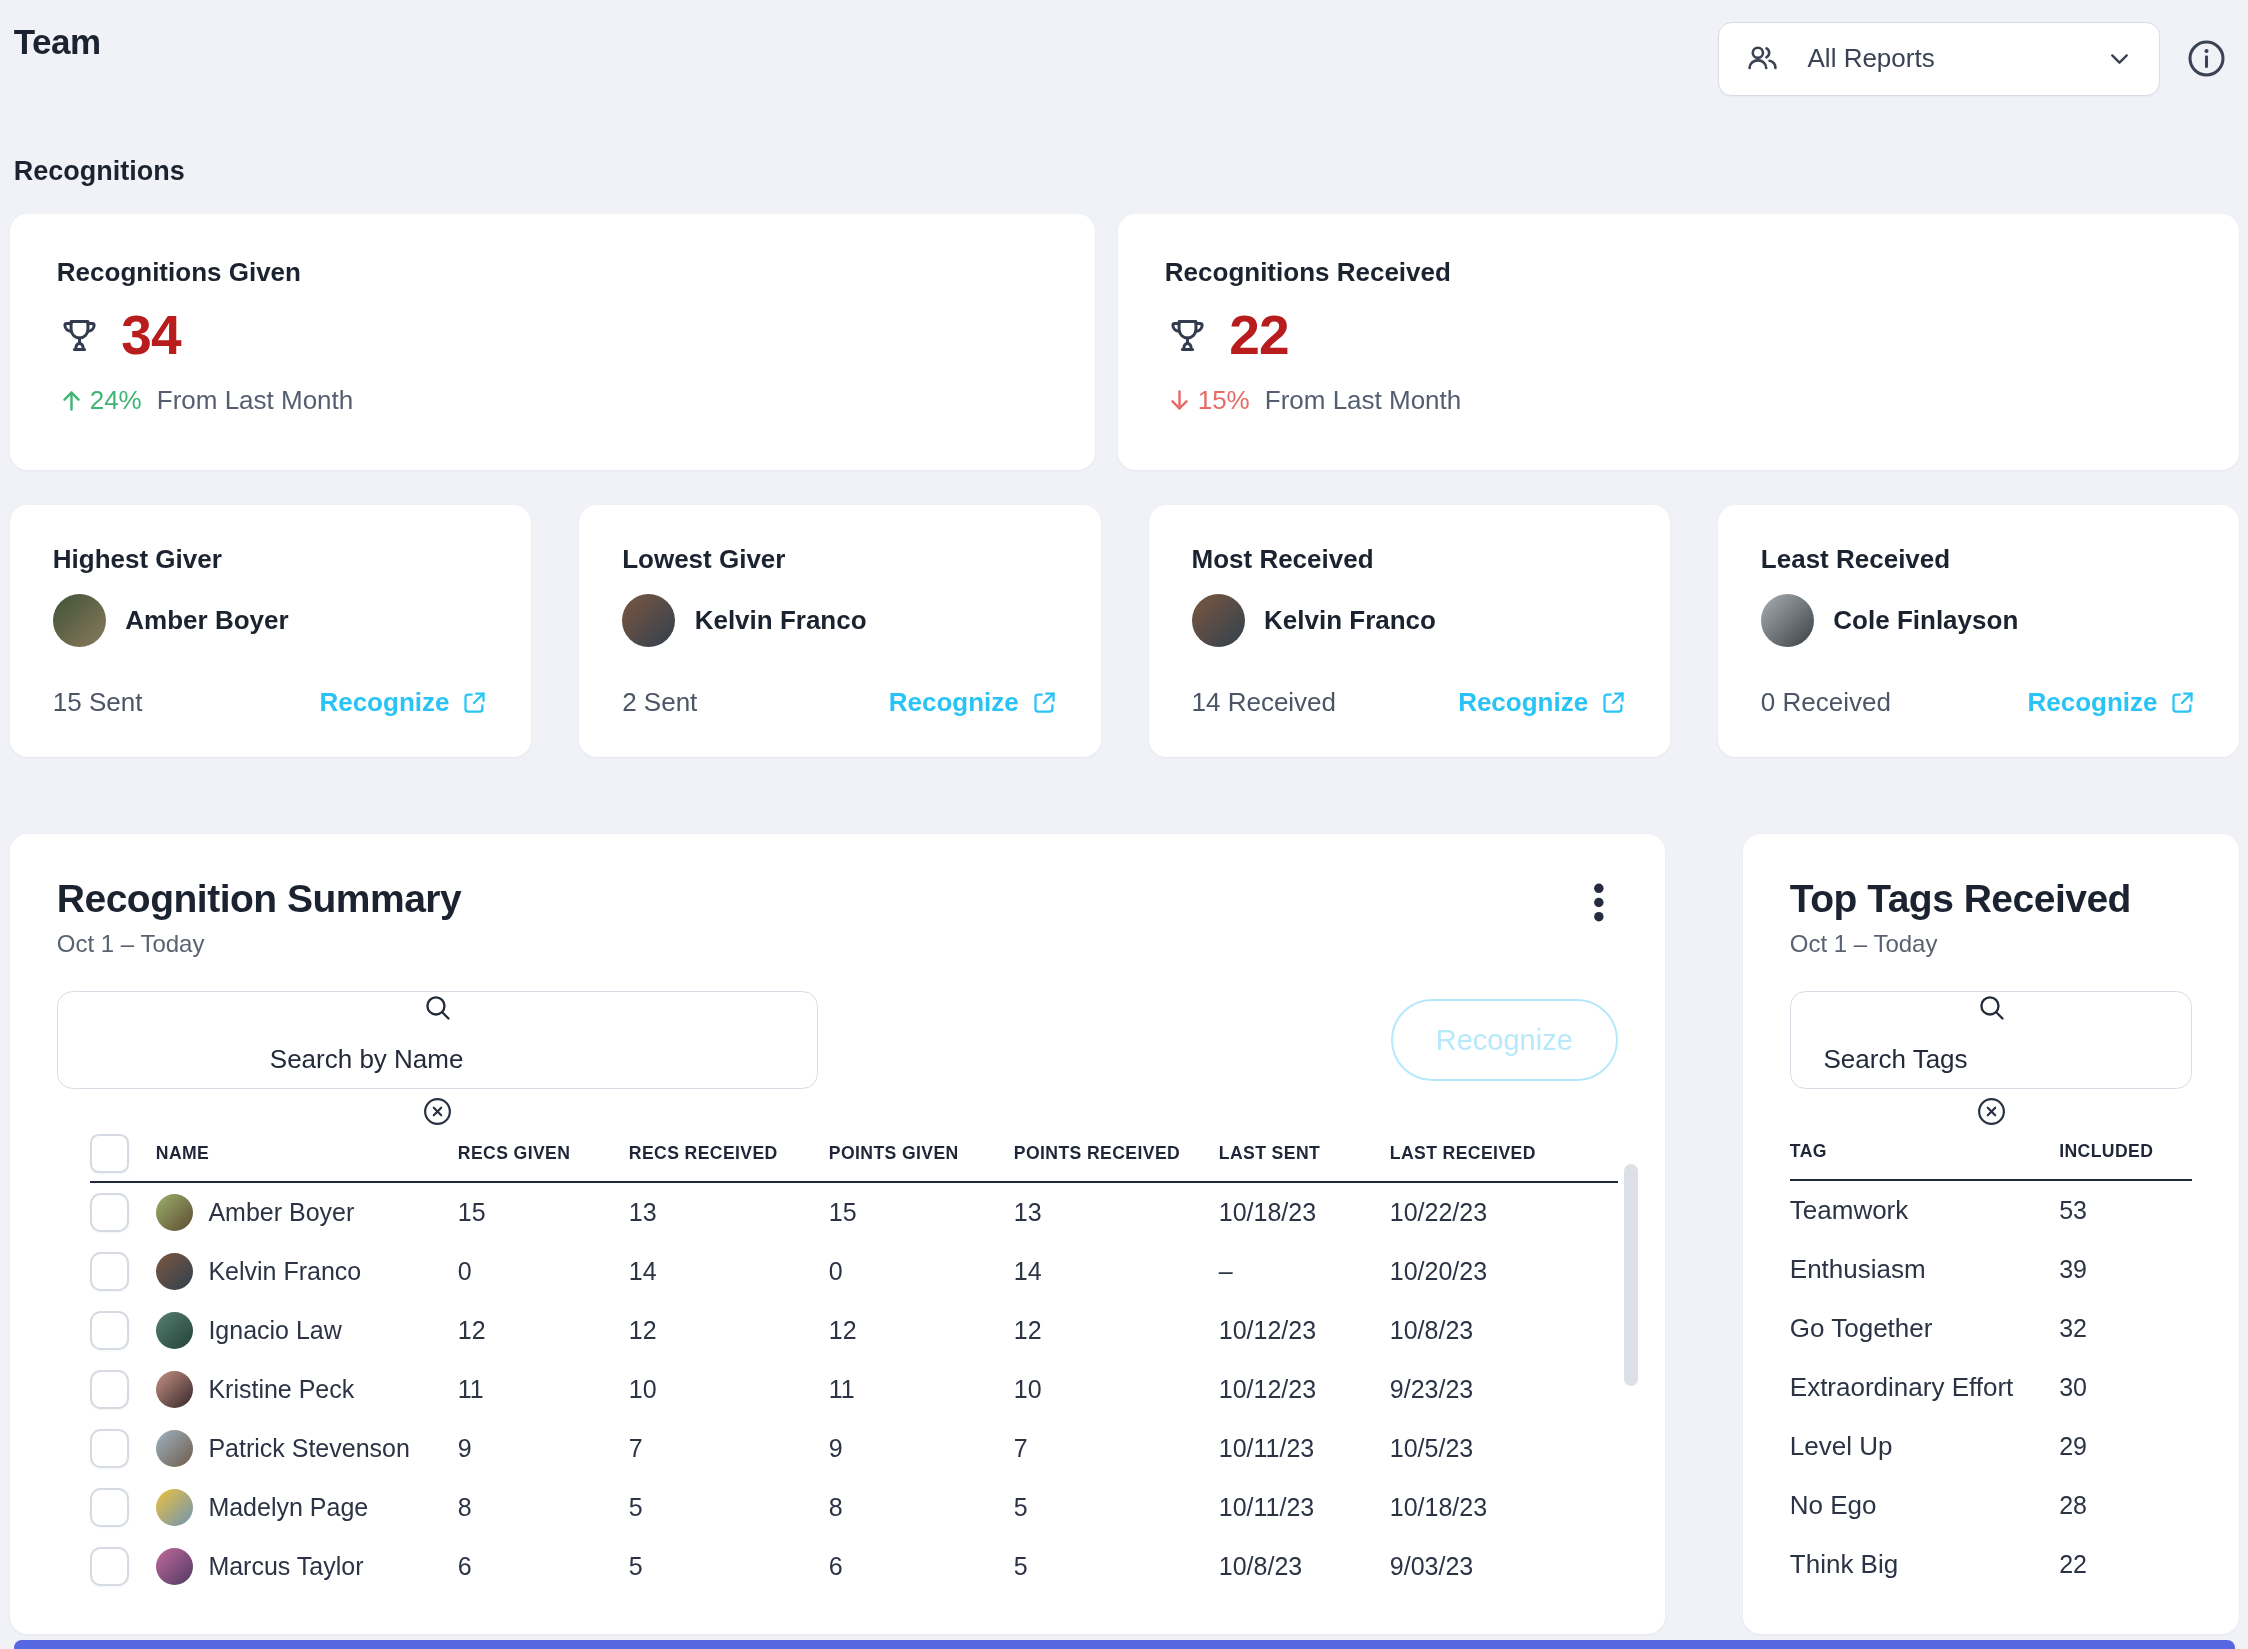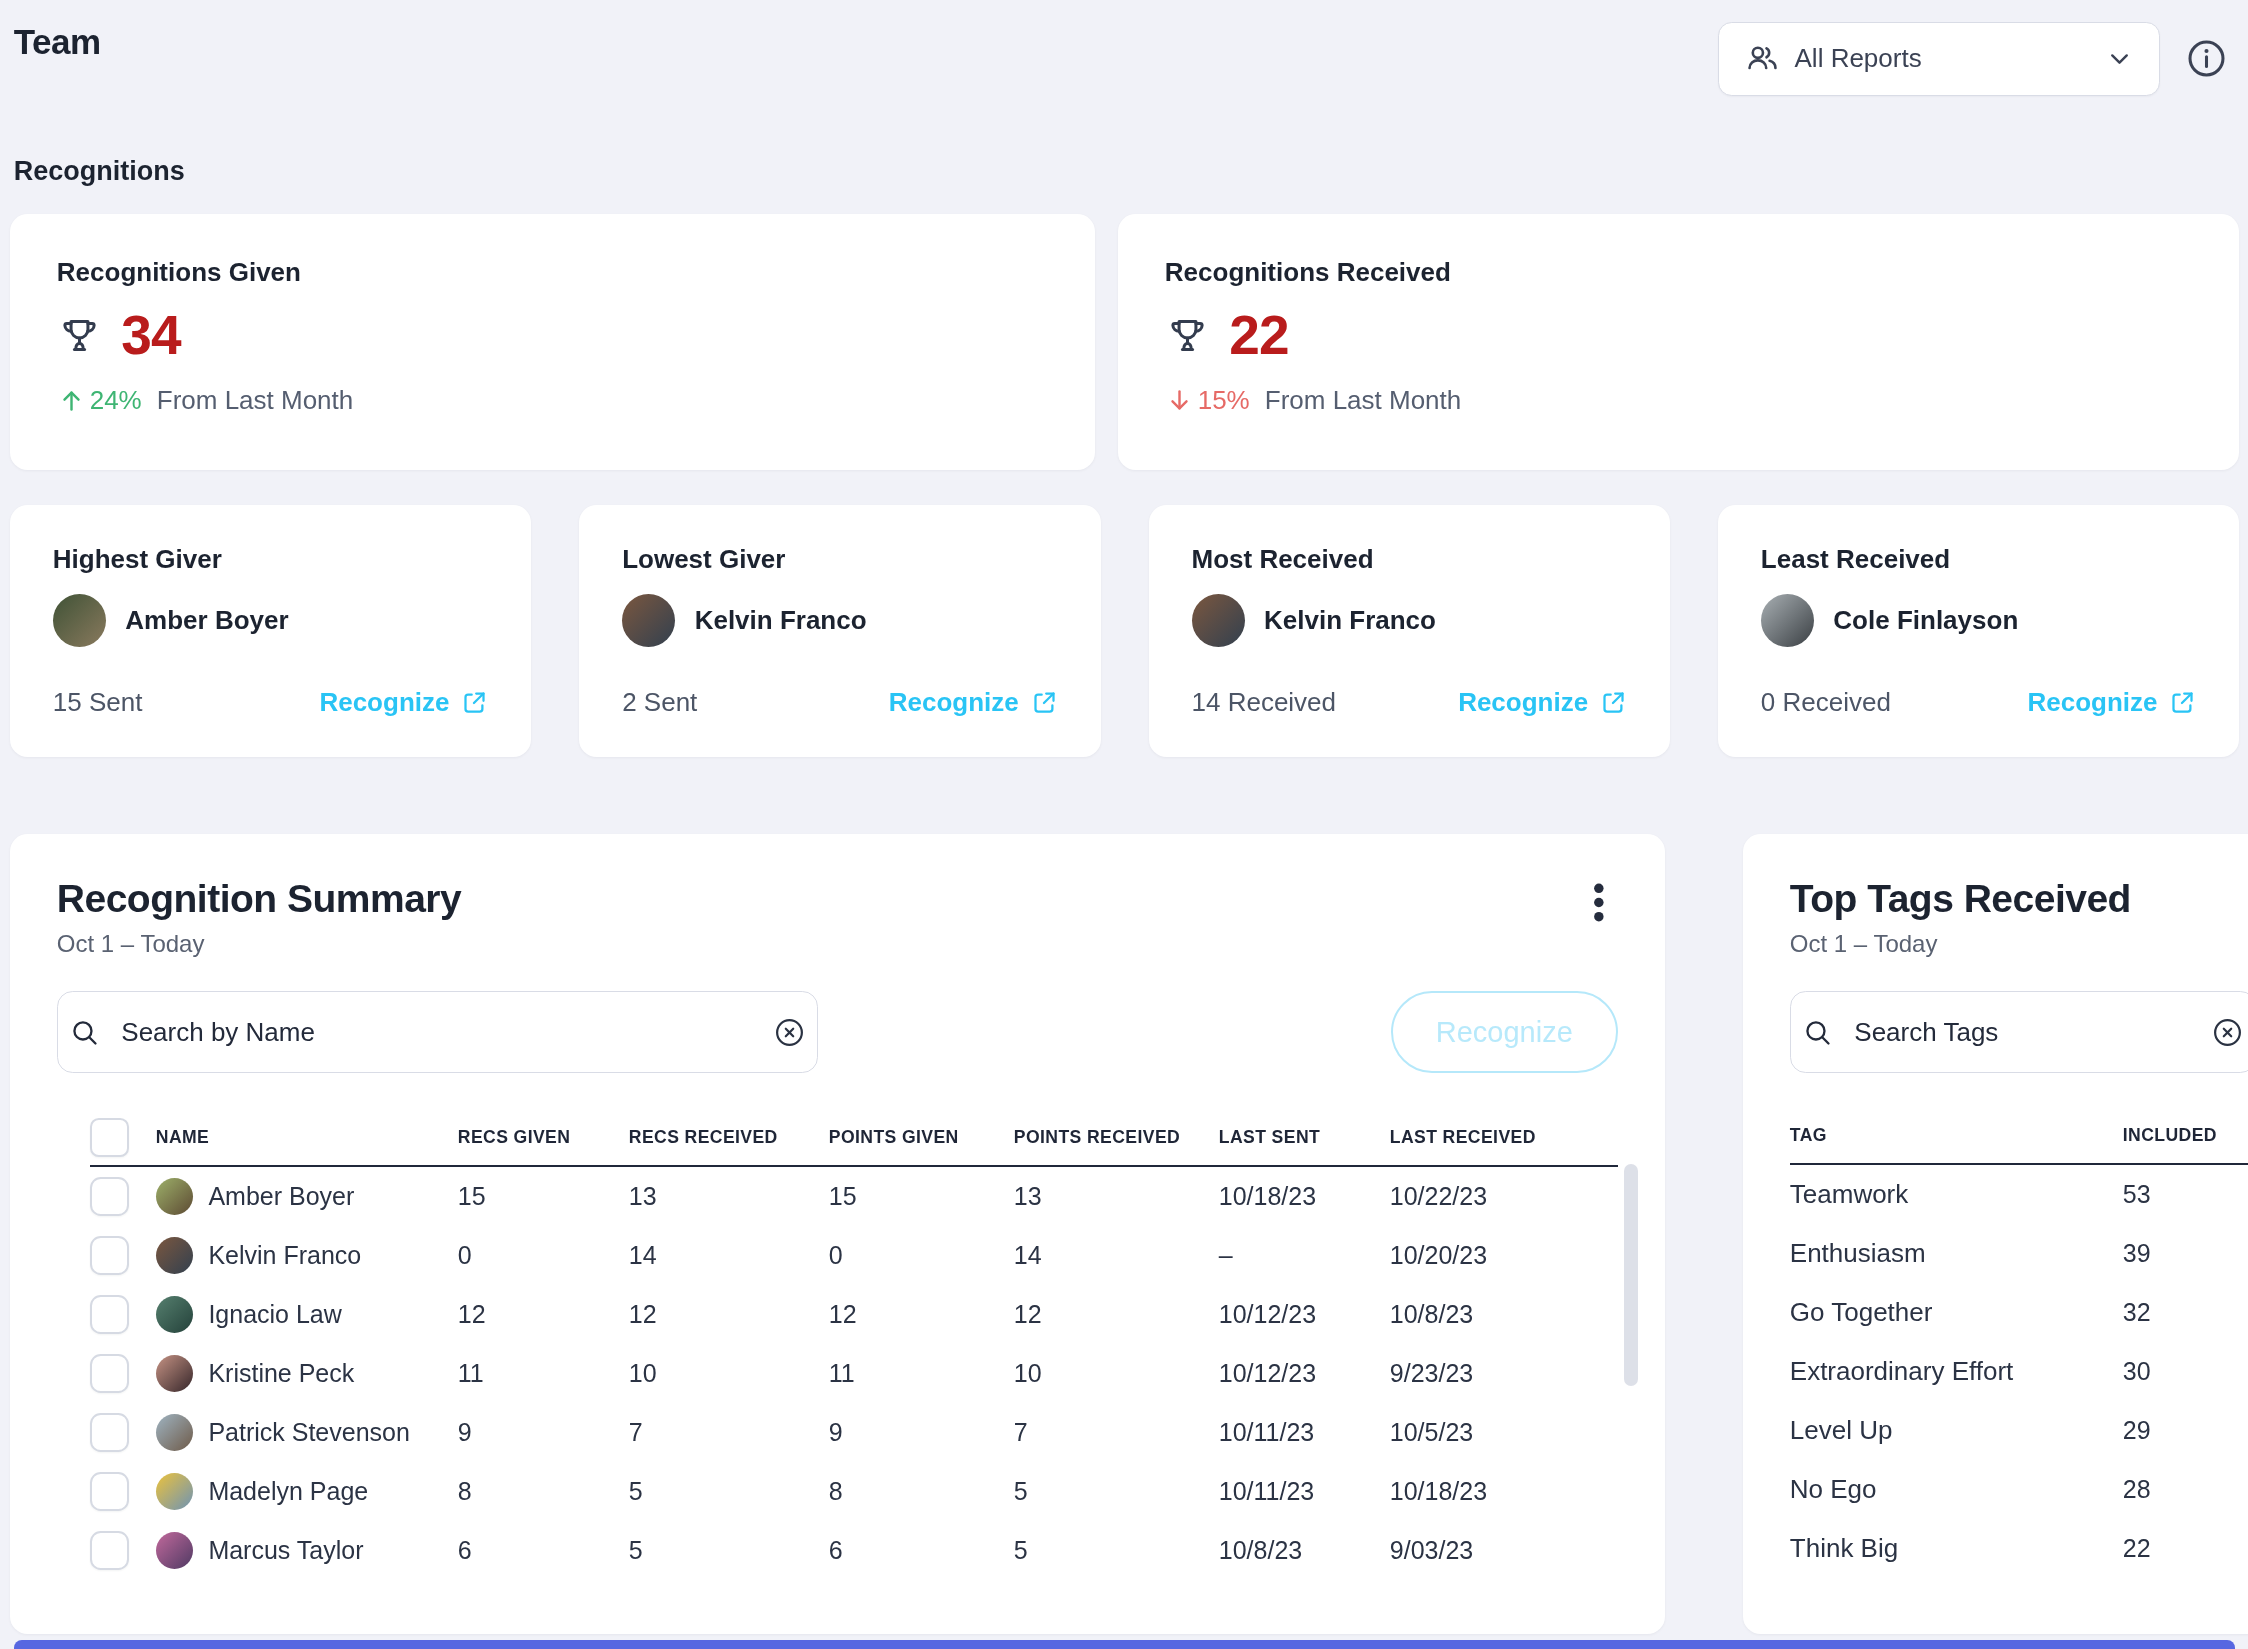--- a/index.html
+++ b/index.html
@@ -8,21 +8,21 @@
     background:#f1f2f8;color:#1d2433;
     font-family:"Liberation Sans",sans-serif;
     -webkit-font-smoothing:antialiased;
   }
   .page{padding:21.5px 9.8px 0 9.8px;position:relative;}
   
   .top-row{display:flex;justify-content:space-between;align-items:flex-start;padding:0 3.9px;}
   .page-title{font-size:35px;font-weight:700;letter-spacing:-0.5px;color:#1c2330;}
   .top-right{display:flex;align-items:center;gap:25px;margin-right:7.8px;}
   .reports-dd{
-    display:flex;align-items:center;gap:14px;height:72px;min-width:390px;
+    display:flex;align-items:center;gap:27px;height:72px;min-width:390px;
     background:#fff;border:1.5px solid #d9dce6;border-radius:13.7px;padding:0 25px;
     font-size:26px;color:#3b4254;cursor:pointer;box-shadow:0 1px 2px rgba(20,25,40,.04);
   }
   .reports-dd .lbl{flex:1;}
   .icn{display:inline-flex;flex:none;}
   .icn svg{display:block;}
   
   .section-heading{font-size:27px;font-weight:700;margin:60px 3.9px 0;color:#1c2330;}
   
   .card{background:#fff;border-radius:17.6px;box-shadow:0 1px 2.9px rgba(20,25,40,.05);}
@@ -47,22 +47,22 @@
   .leader-stat{font-size:26px;color:#4c5566;}
   .recognize-link{display:flex;align-items:center;gap:11.7px;font-size:26px;font-weight:700;color:#29c4f5;cursor:pointer;}
   
   .main-row{display:grid;grid-template-columns:1655px 1fr;gap:78px;margin-top:77px;}
   .summary-card{height:800px;padding:43px 47px;box-sizing:border-box;position:relative;}
   .panel-title{font-size:39px;font-weight:700;color:#1c2330;letter-spacing:-0.5px;}
   .panel-sub{font-size:24px;color:#5a6272;margin-top:9.8px;}
   .kebab{position:absolute;top:43px;right:53px;cursor:pointer;padding:5.9px;}
   .controls-row{display:flex;justify-content:space-between;align-items:center;margin-top:33px;}
   .search-box{
-    display:flex;align-items:center;gap:19.5px;width:761px;height:82px;box-sizing:border-box;
-    border:1.5px solid #d9dce6;border-radius:15.6px;background:#fff;padding:0 11px;
+    display:flex;align-items:center;gap:19.5px;width:761px;height:98px;box-sizing:border-box;
+    border:1.5px solid #d9dce6;border-radius:15.6px;background:#fff;padding:0 25px;flex-direction:column;
   }
   .search-box input{
     flex:1;border:none;outline:none;font-size:26px;color:#232a3a;background:transparent;
     font-family:"Liberation Sans",sans-serif;
   }
   .search-box input::placeholder{color:#232a3a;opacity:1;}
   .clear-btn{cursor:pointer;color:#2a3242;}
   .recognize-btn{
     height:82px;padding:0 43px;border-radius:41px;border:2px solid #b5e8fa;background:#fff;
     color:#b7e9fb;font-size:29px;font-weight:400;font-family:"Liberation Sans",sans-serif;cursor:default;

